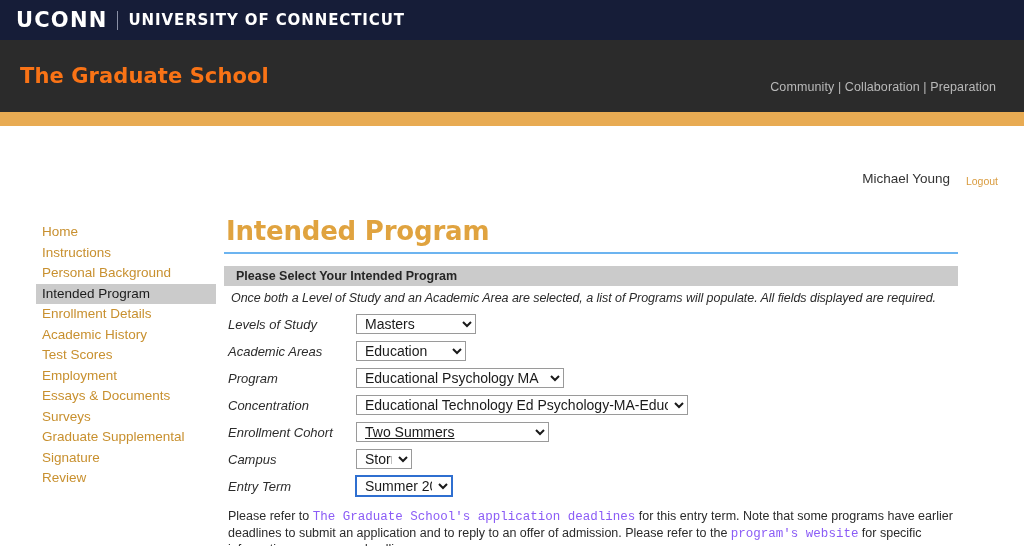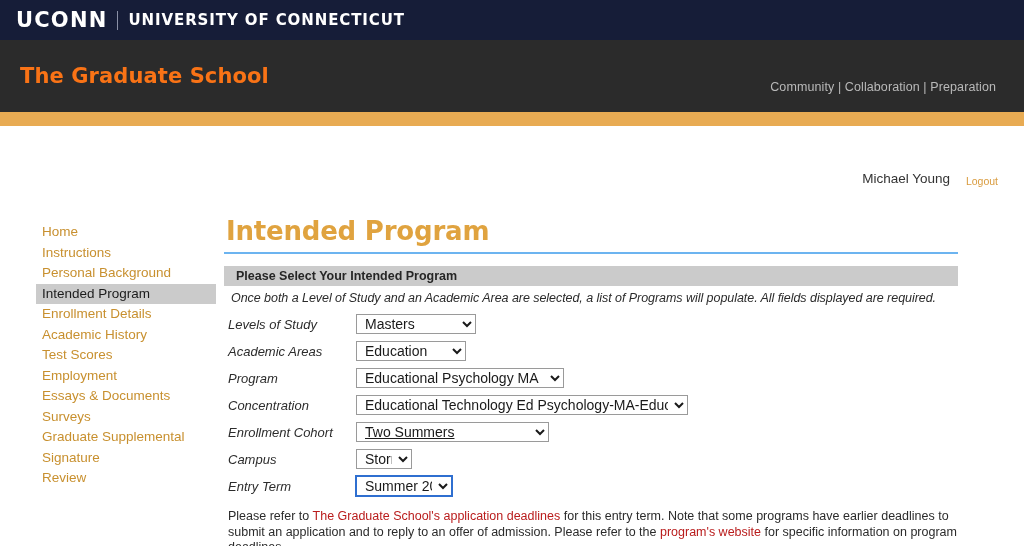--- a/index.html
+++ b/index.html
@@ -207,23 +207,24 @@
 
   
   .footnote {
     font-size: 12.5px;
     color: #2b2b2b;
     line-height: 15.5px;
     margin: 10px 0 0 4px;
     width: 730px;
   }
   .footnote a {
-    color: #b91c1c;
+    color: #8b5cf6;
     text-decoration: none;
     cursor: pointer;
+    font-family: Liberation Mono, monospace;
   }
 
   
   .continue-btn {
     margin: 18px 0 0 0;
     background: #cbcbcb;
     border: none;
     font-family: "Liberation Sans", sans-serif;
     font-size: 13px;
     color: #1b1b1b;

